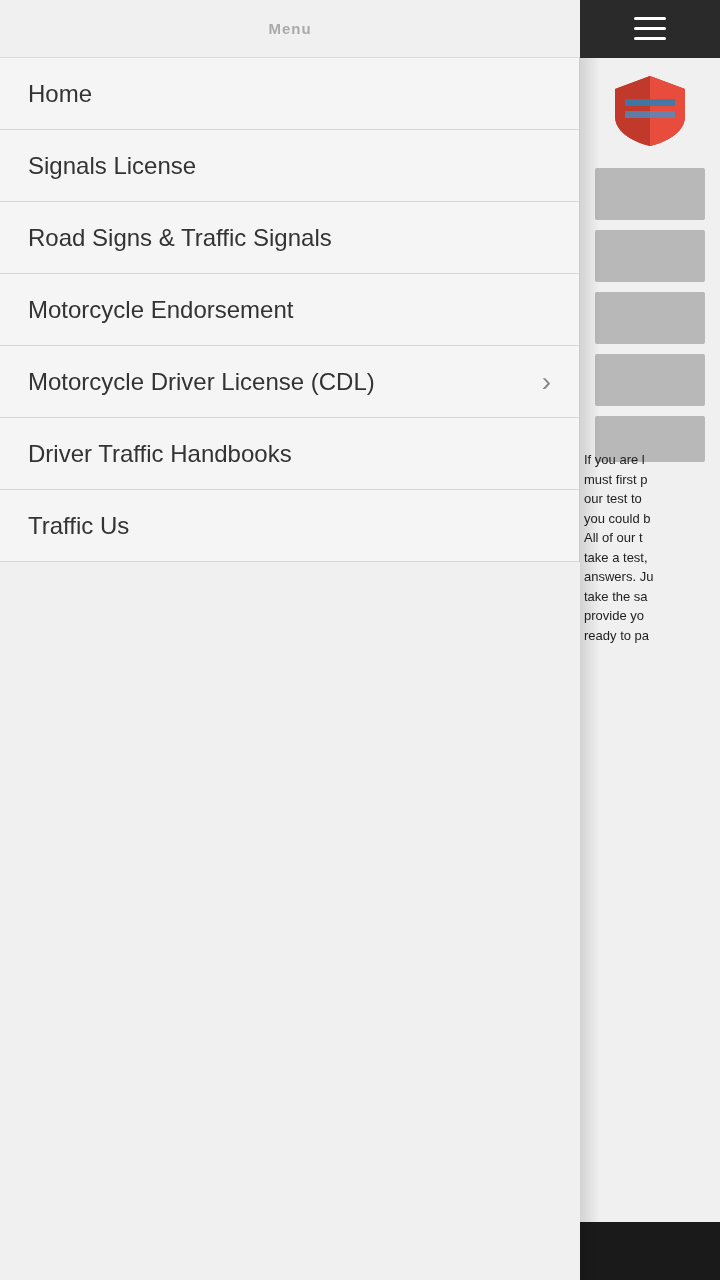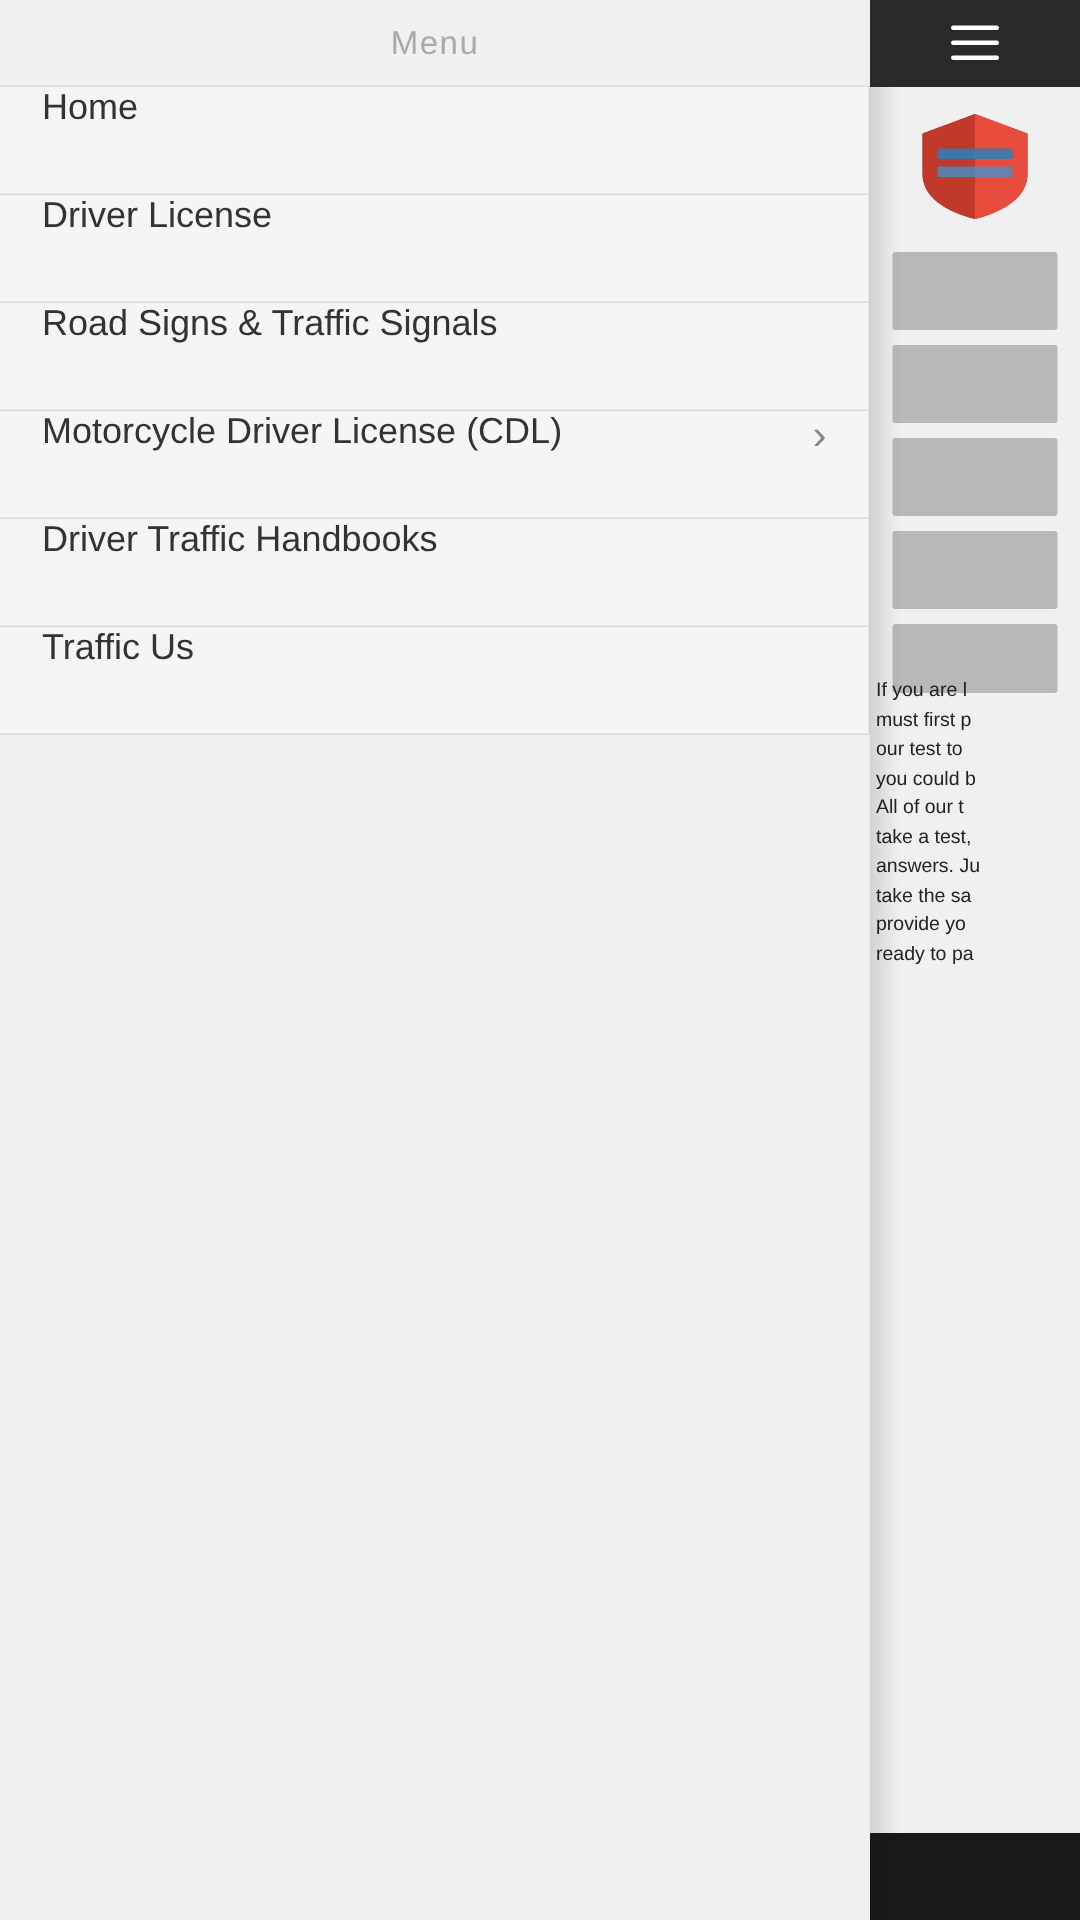--- a/index.html
+++ b/index.html
@@ -21,23 +21,23 @@
       width: 720px;
       height: 58px;
       background: #f0f0f0;
       border-bottom: 1px solid #ddd;
       position: relative;
     }
 
     .header-menu-text {
       flex: 1;
       text-align: center;
-      font-size: 22px;
+      font-size: 15px;
       color: #aaa;
-      font-weight: 400;
+      font-weight: 700;
       letter-spacing: 1px;
     }
 
     .hamburger-btn {
       width: 140px;
       height: 58px;
       background: #2a2a2a;
       display: flex;
       align-items: center;
       justify-content: center;
@@ -65,20 +65,21 @@
       top: 58px;
       left: 0;
       width: 580px;
       background: #f5f5f5;
       z-index: 10;
       border-right: 1px solid #ccc;
     }
 
     .drawer-item {
       display: flex;
+      align-items: center;
       justify-content: space-between;
       padding: 0 28px;
       height: 72px;
       border-bottom: 1px solid #d8d8d8;
       cursor: pointer;
       background: #f5f5f5;
     }
 
     .drawer-item-label {
       font-size: 24px;
@@ -178,24 +179,27 @@
 </div>
 
 <div class="drawer-shadow"></div>
 
 <div class="drawer" id="drawer">
 
 <div class="drawer-item">
       <span class="drawer-item-label">Home</span>
     </div>
     <div class="drawer-item">
-      <span class="drawer-item-label">Driver License</span>
+      <span class="drawer-item-label">Signals License</span>
     </div>
     <div class="drawer-item">
       <span class="drawer-item-label">Road Signs &amp; Traffic Signals</span>
+    </div>
+    <div class="drawer-item">
+      <span class="drawer-item-label">Motorcycle Endorsement</span>
     </div>
     <div class="drawer-item">
       <span class="drawer-item-label">Motorcycle Driver License (CDL)</span>
       <span class="chevron-icon">›</span>
     </div>
     <div class="drawer-item">
       <span class="drawer-item-label">Driver Traffic Handbooks</span>
     </div>
     <div class="drawer-item">
       <span class="drawer-item-label">Traffic Us</span>

